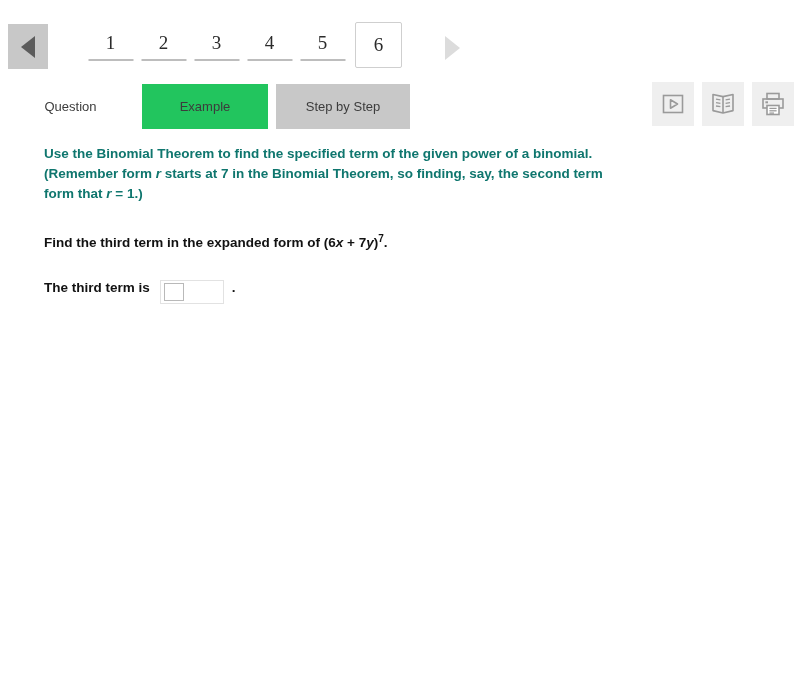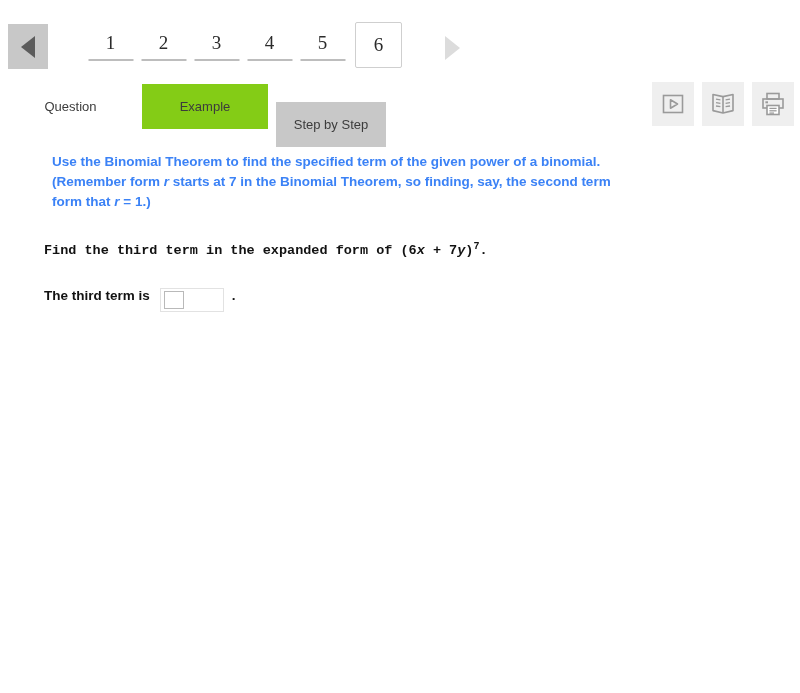--- a/index.html
+++ b/index.html
@@ -120,27 +120,26 @@
     font-family: "Liberation Sans", sans-serif;
   }
   .tab.active {
     left: 18px;
     width: 105px;
     background: transparent;
   }
   .tab.t-example {
     left: 142px;
     width: 126px;
-    background: #84cc16;
+    background: #22c55e;
   }
   .tab.t-sbs {
     left: 276px;
-    width: 110px;
+    width: 134px;
     background: #c8c8c8;
-    margin-top: 18px;
   }
 
   
   .tools {
     position: absolute;
     right: 6px;
     top: 82px;
     display: flex;
     gap: 8px;
   }
@@ -158,31 +157,30 @@
   .qbody {
     position: absolute;
     left: 44px;
     top: 144px;
     width: 700px;
   }
   .instructions {
     font-size: 13.5px;
     font-weight: bold;
     line-height: 20px;
-    color: #3b82f6;
+    color: #0f766e;
     width: 660px;
-    margin: 8px;
+    margin: 0;
   }
   .problem {
     font-size: 13.5px;
     font-weight: bold;
     color: #121212;
     margin: 29px 0 0 0;
     line-height: 20px;
-    font-family: Liberation Mono, monospace;
   }
   .problem sup {
     font-size: 10px;
     vertical-align: super;
     line-height: 0;
   }
   .answer-line {
     margin: 27px 0 0 0;
     font-size: 13.5px;
     font-weight: bold;

